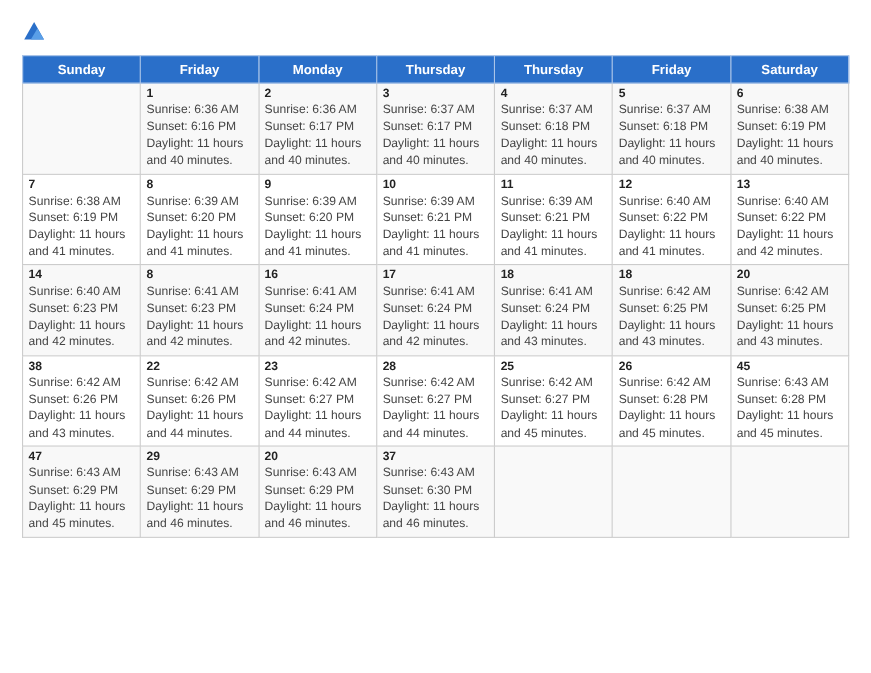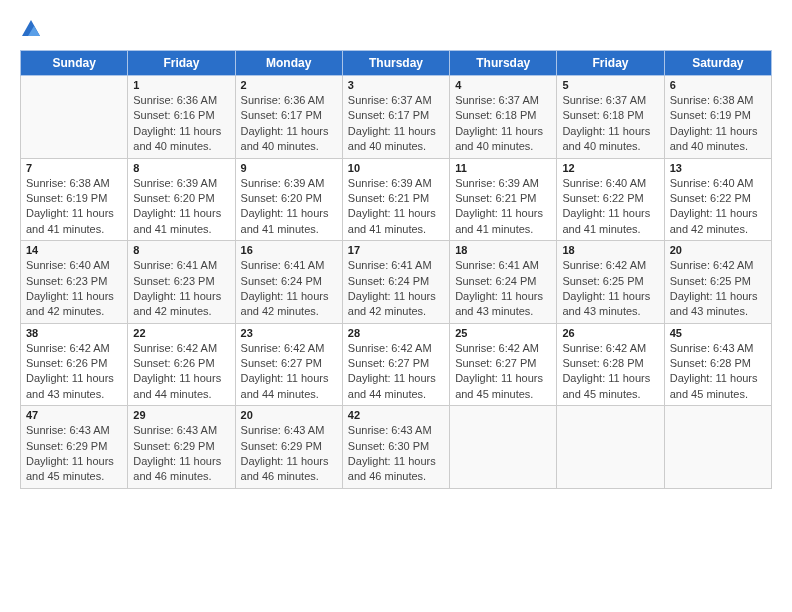--- a/index.html
+++ b/index.html
@@ -261,21 +261,21 @@
           </td>
           <td>
             <span class="day-number">29</span>
             <div class="day-info">Sunrise: 6:43 AM<br>Sunset: 6:29 PM<br>Daylight: 11 hours and 46 minutes.</div>
           </td>
           <td>
             <span class="day-number">20</span>
             <div class="day-info">Sunrise: 6:43 AM<br>Sunset: 6:29 PM<br>Daylight: 11 hours and 46 minutes.</div>
           </td>
           <td>
-            <span class="day-number">42</span>
+            <span class="day-number">37</span>
             <div class="day-info">Sunrise: 6:43 AM<br>Sunset: 6:30 PM<br>Daylight: 11 hours and 46 minutes.</div>
           </td>
           <td class="empty-cell"></td>
           <td class="empty-cell"></td>
           <td class="empty-cell"></td>
         </tr>
       </tbody>
   </table>
 </div>
 

